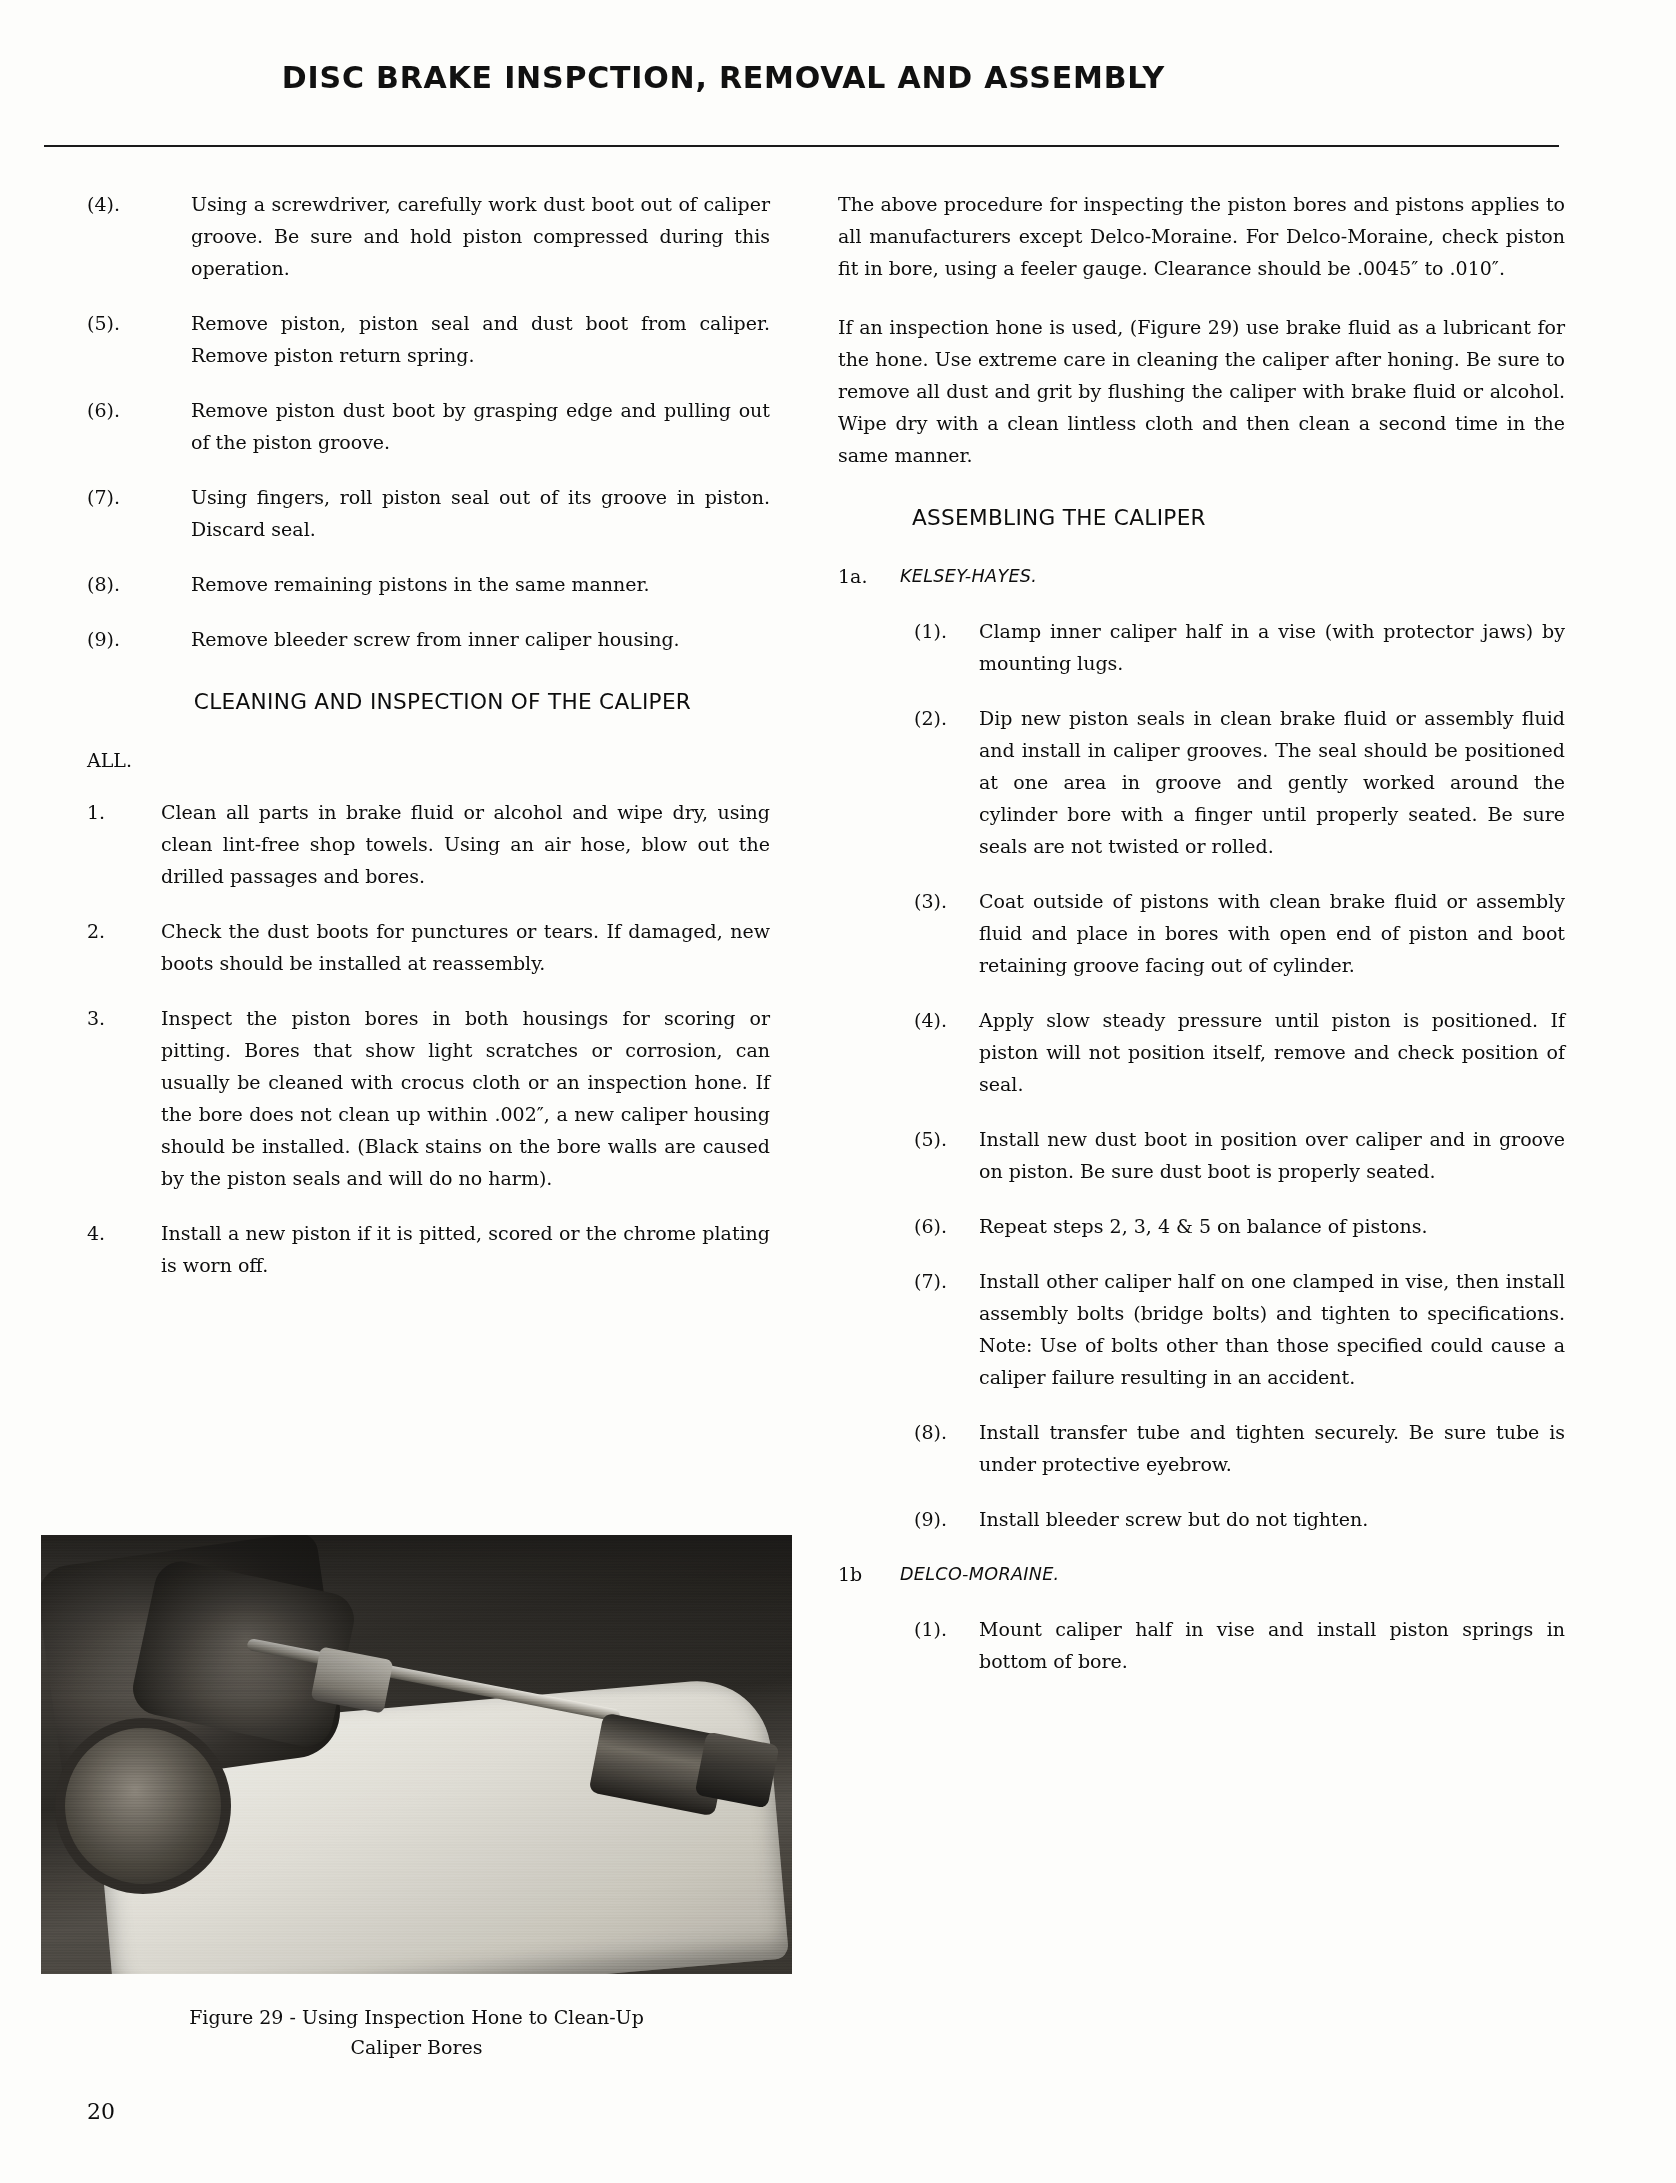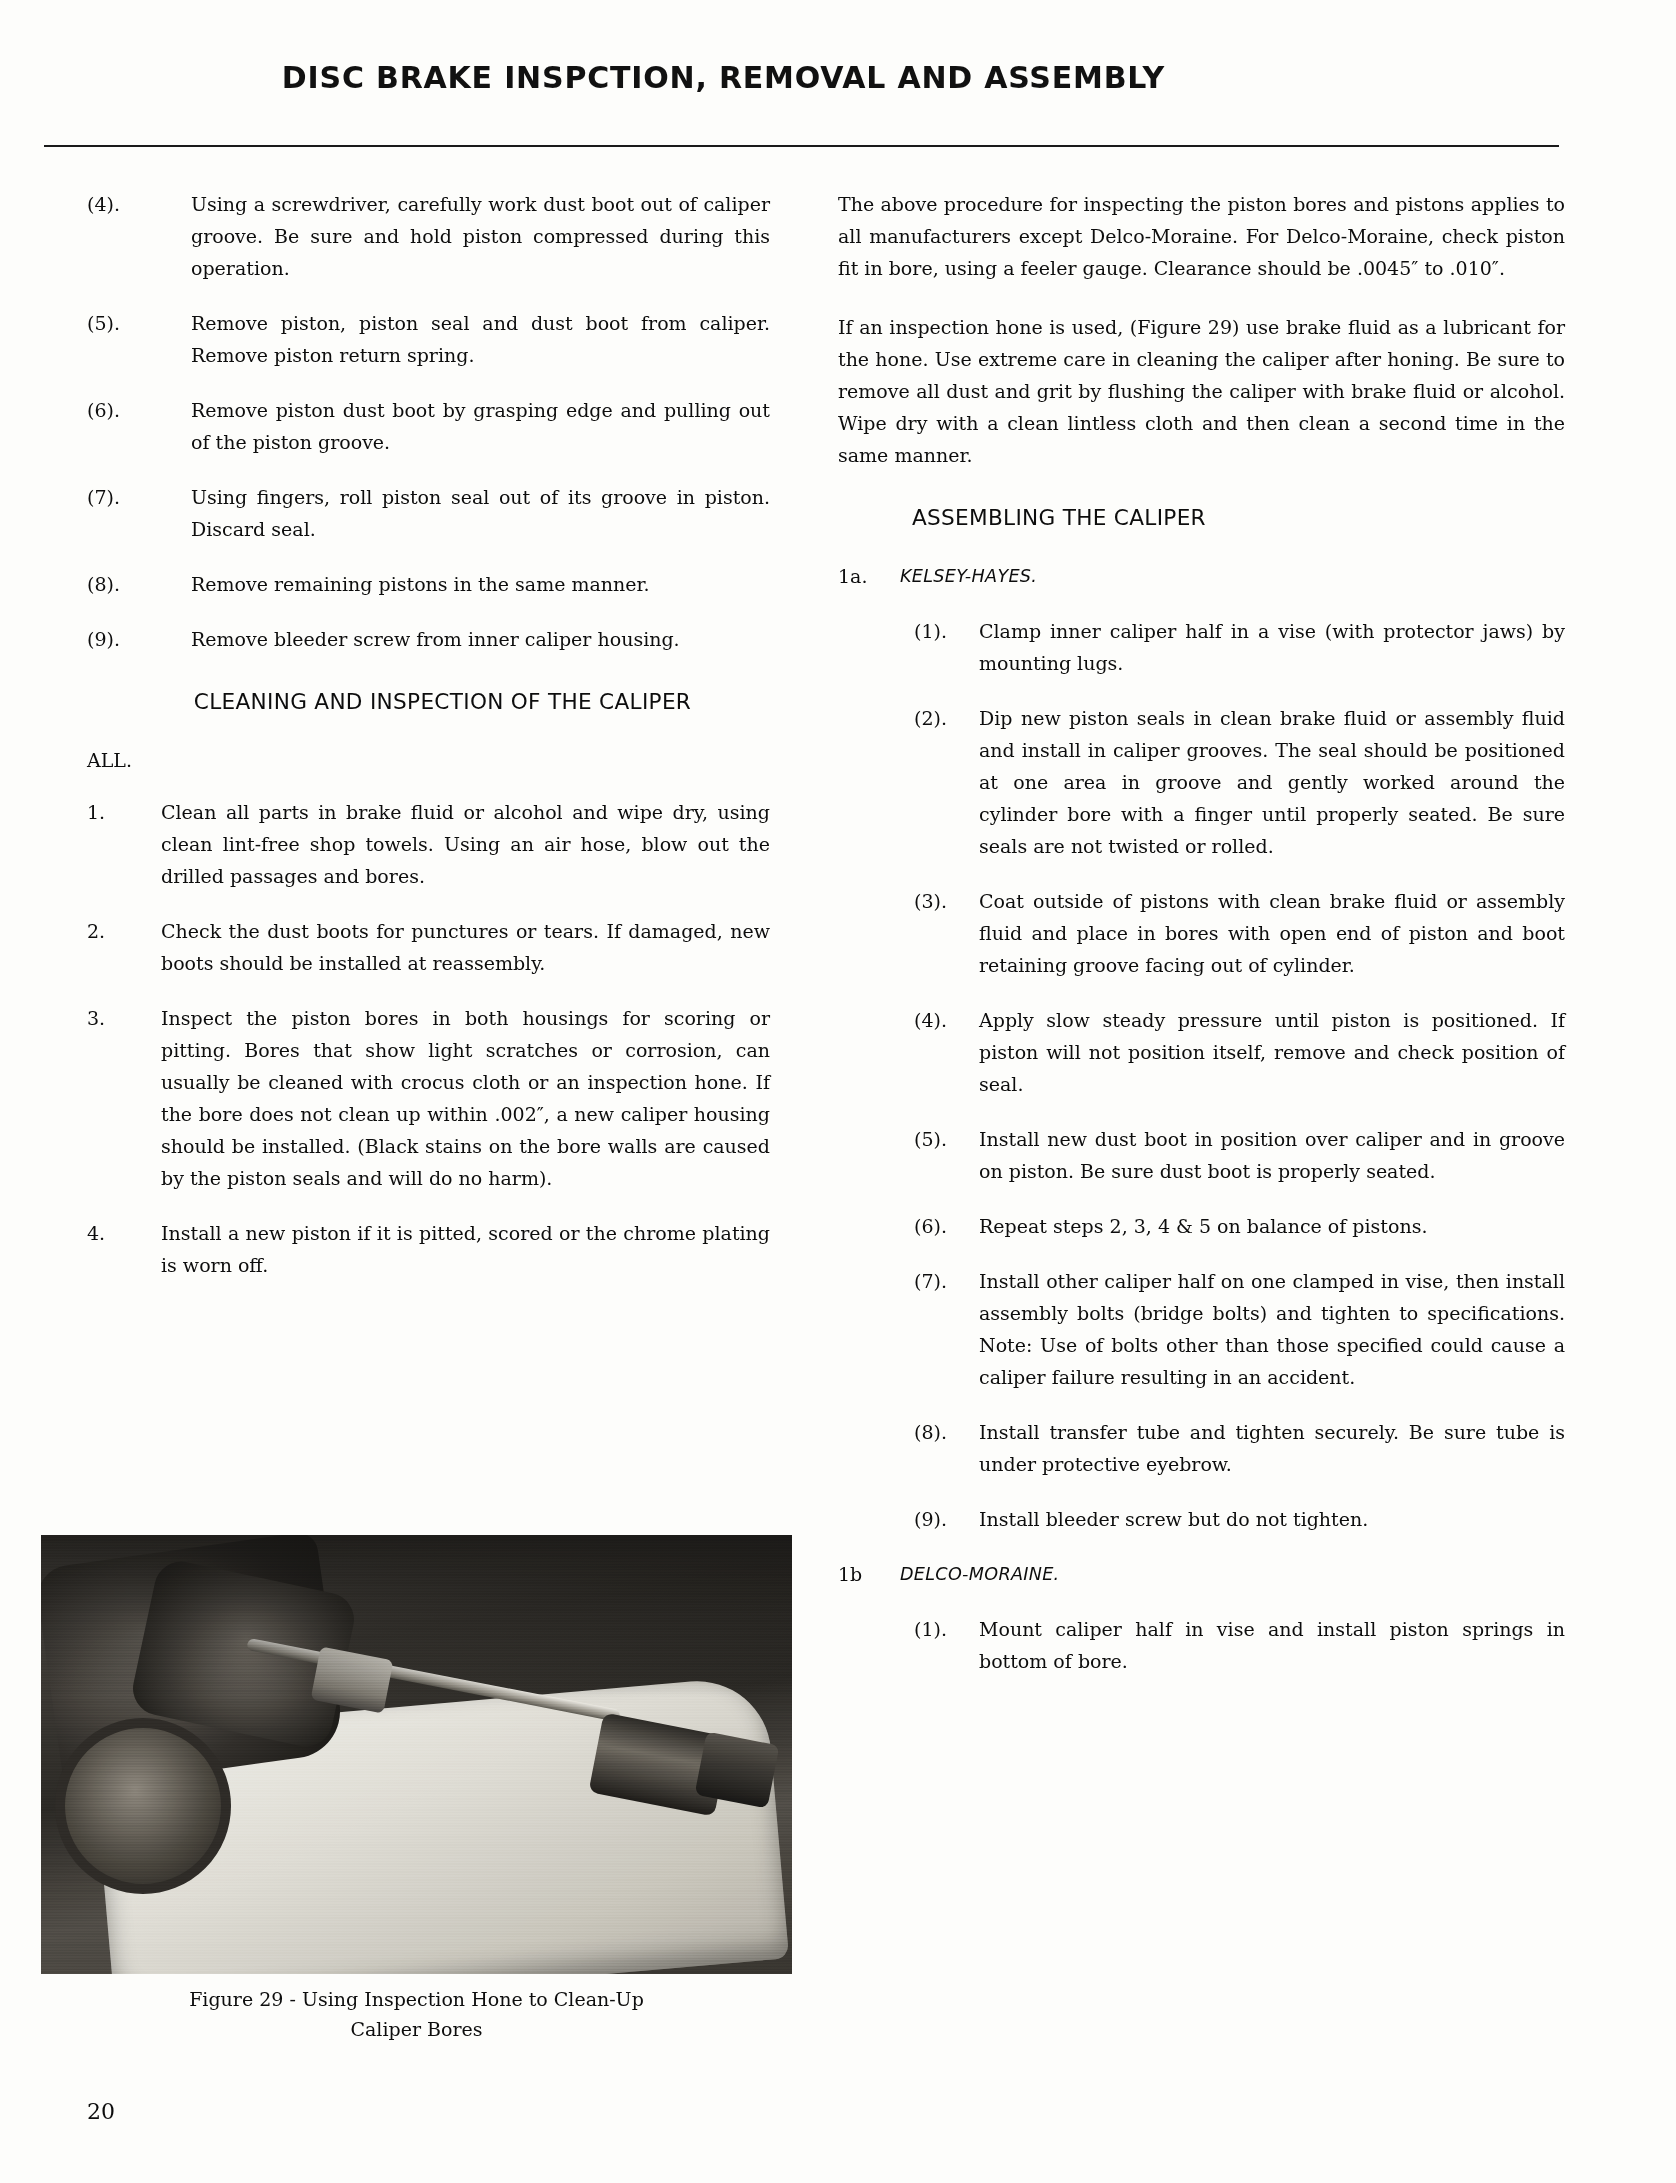--- a/index.html
+++ b/index.html
@@ -124,21 +124,21 @@
     width: 751px;
   }
   .figure-img {
     width: 751px;
     height: 439px;
     position: relative;
     overflow: hidden;
     background: #4a4742;
   }
   .figure-caption {
-    margin-top: 10px;
+    margin-top: 28px;
     text-align: center;
     font-size: 19px;
     line-height: 30px;
   }
   .page-number {
     position: absolute;
     left: 87px;
     top: 2099px;
     font-size: 22px;
   }

